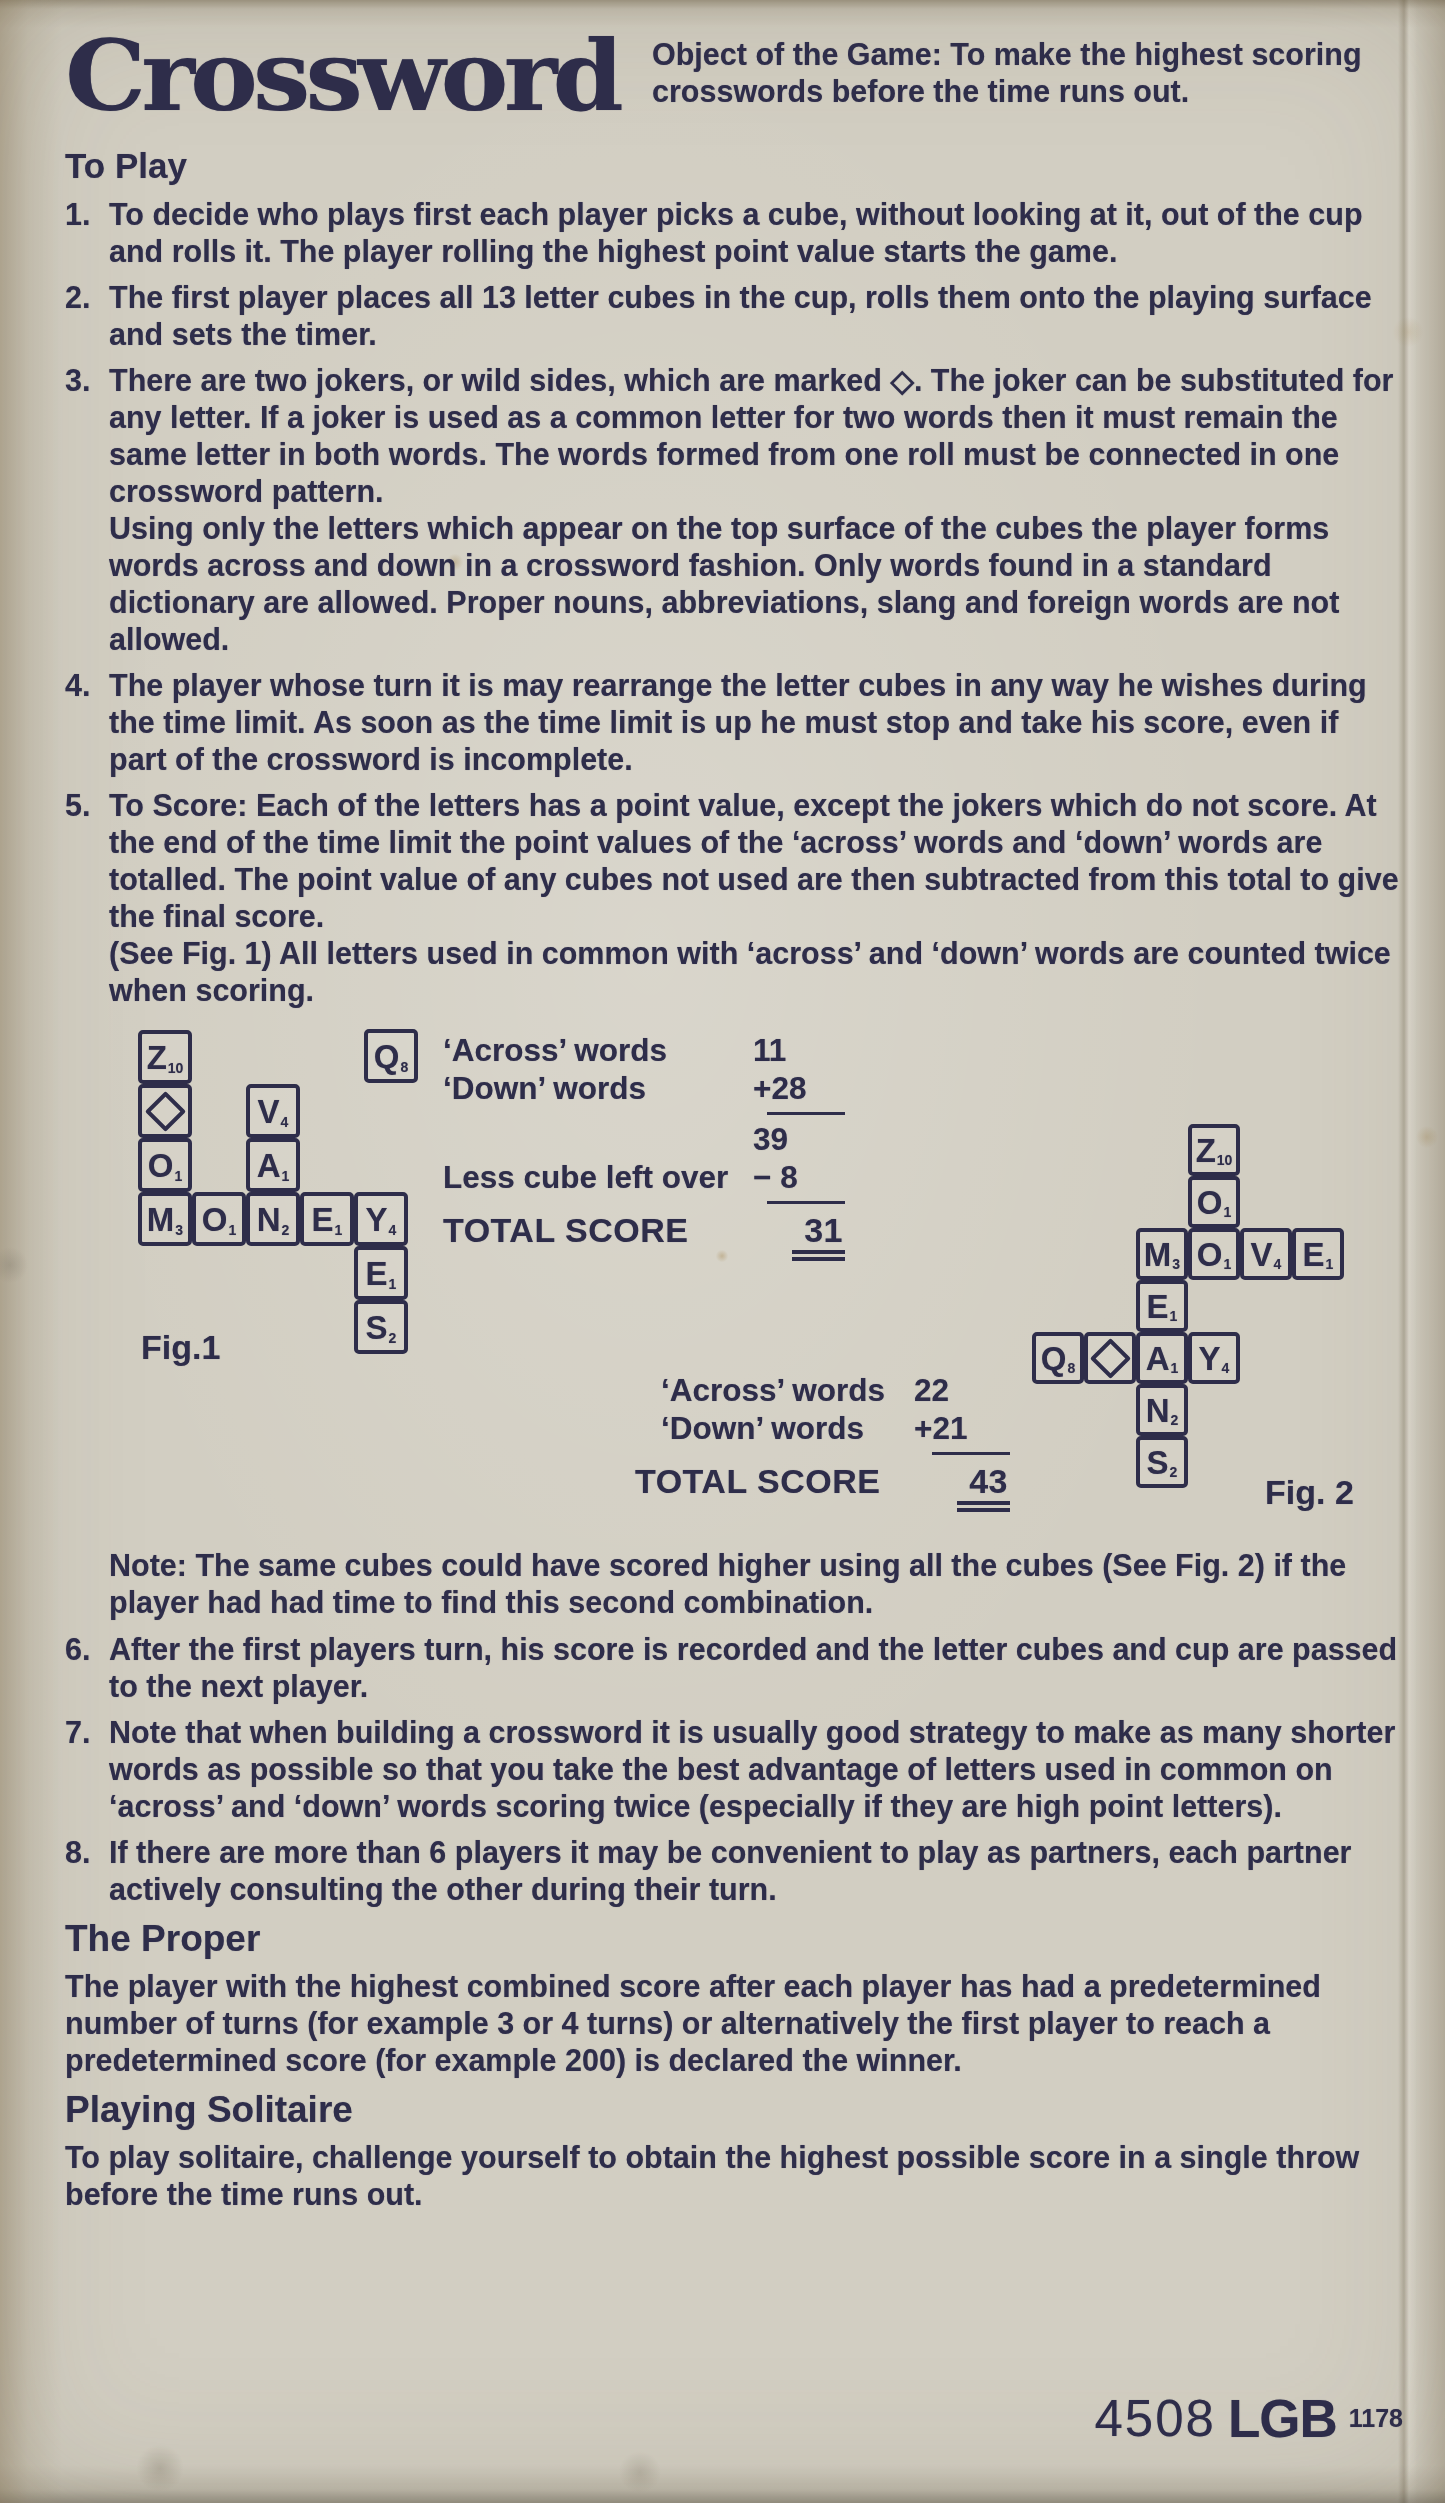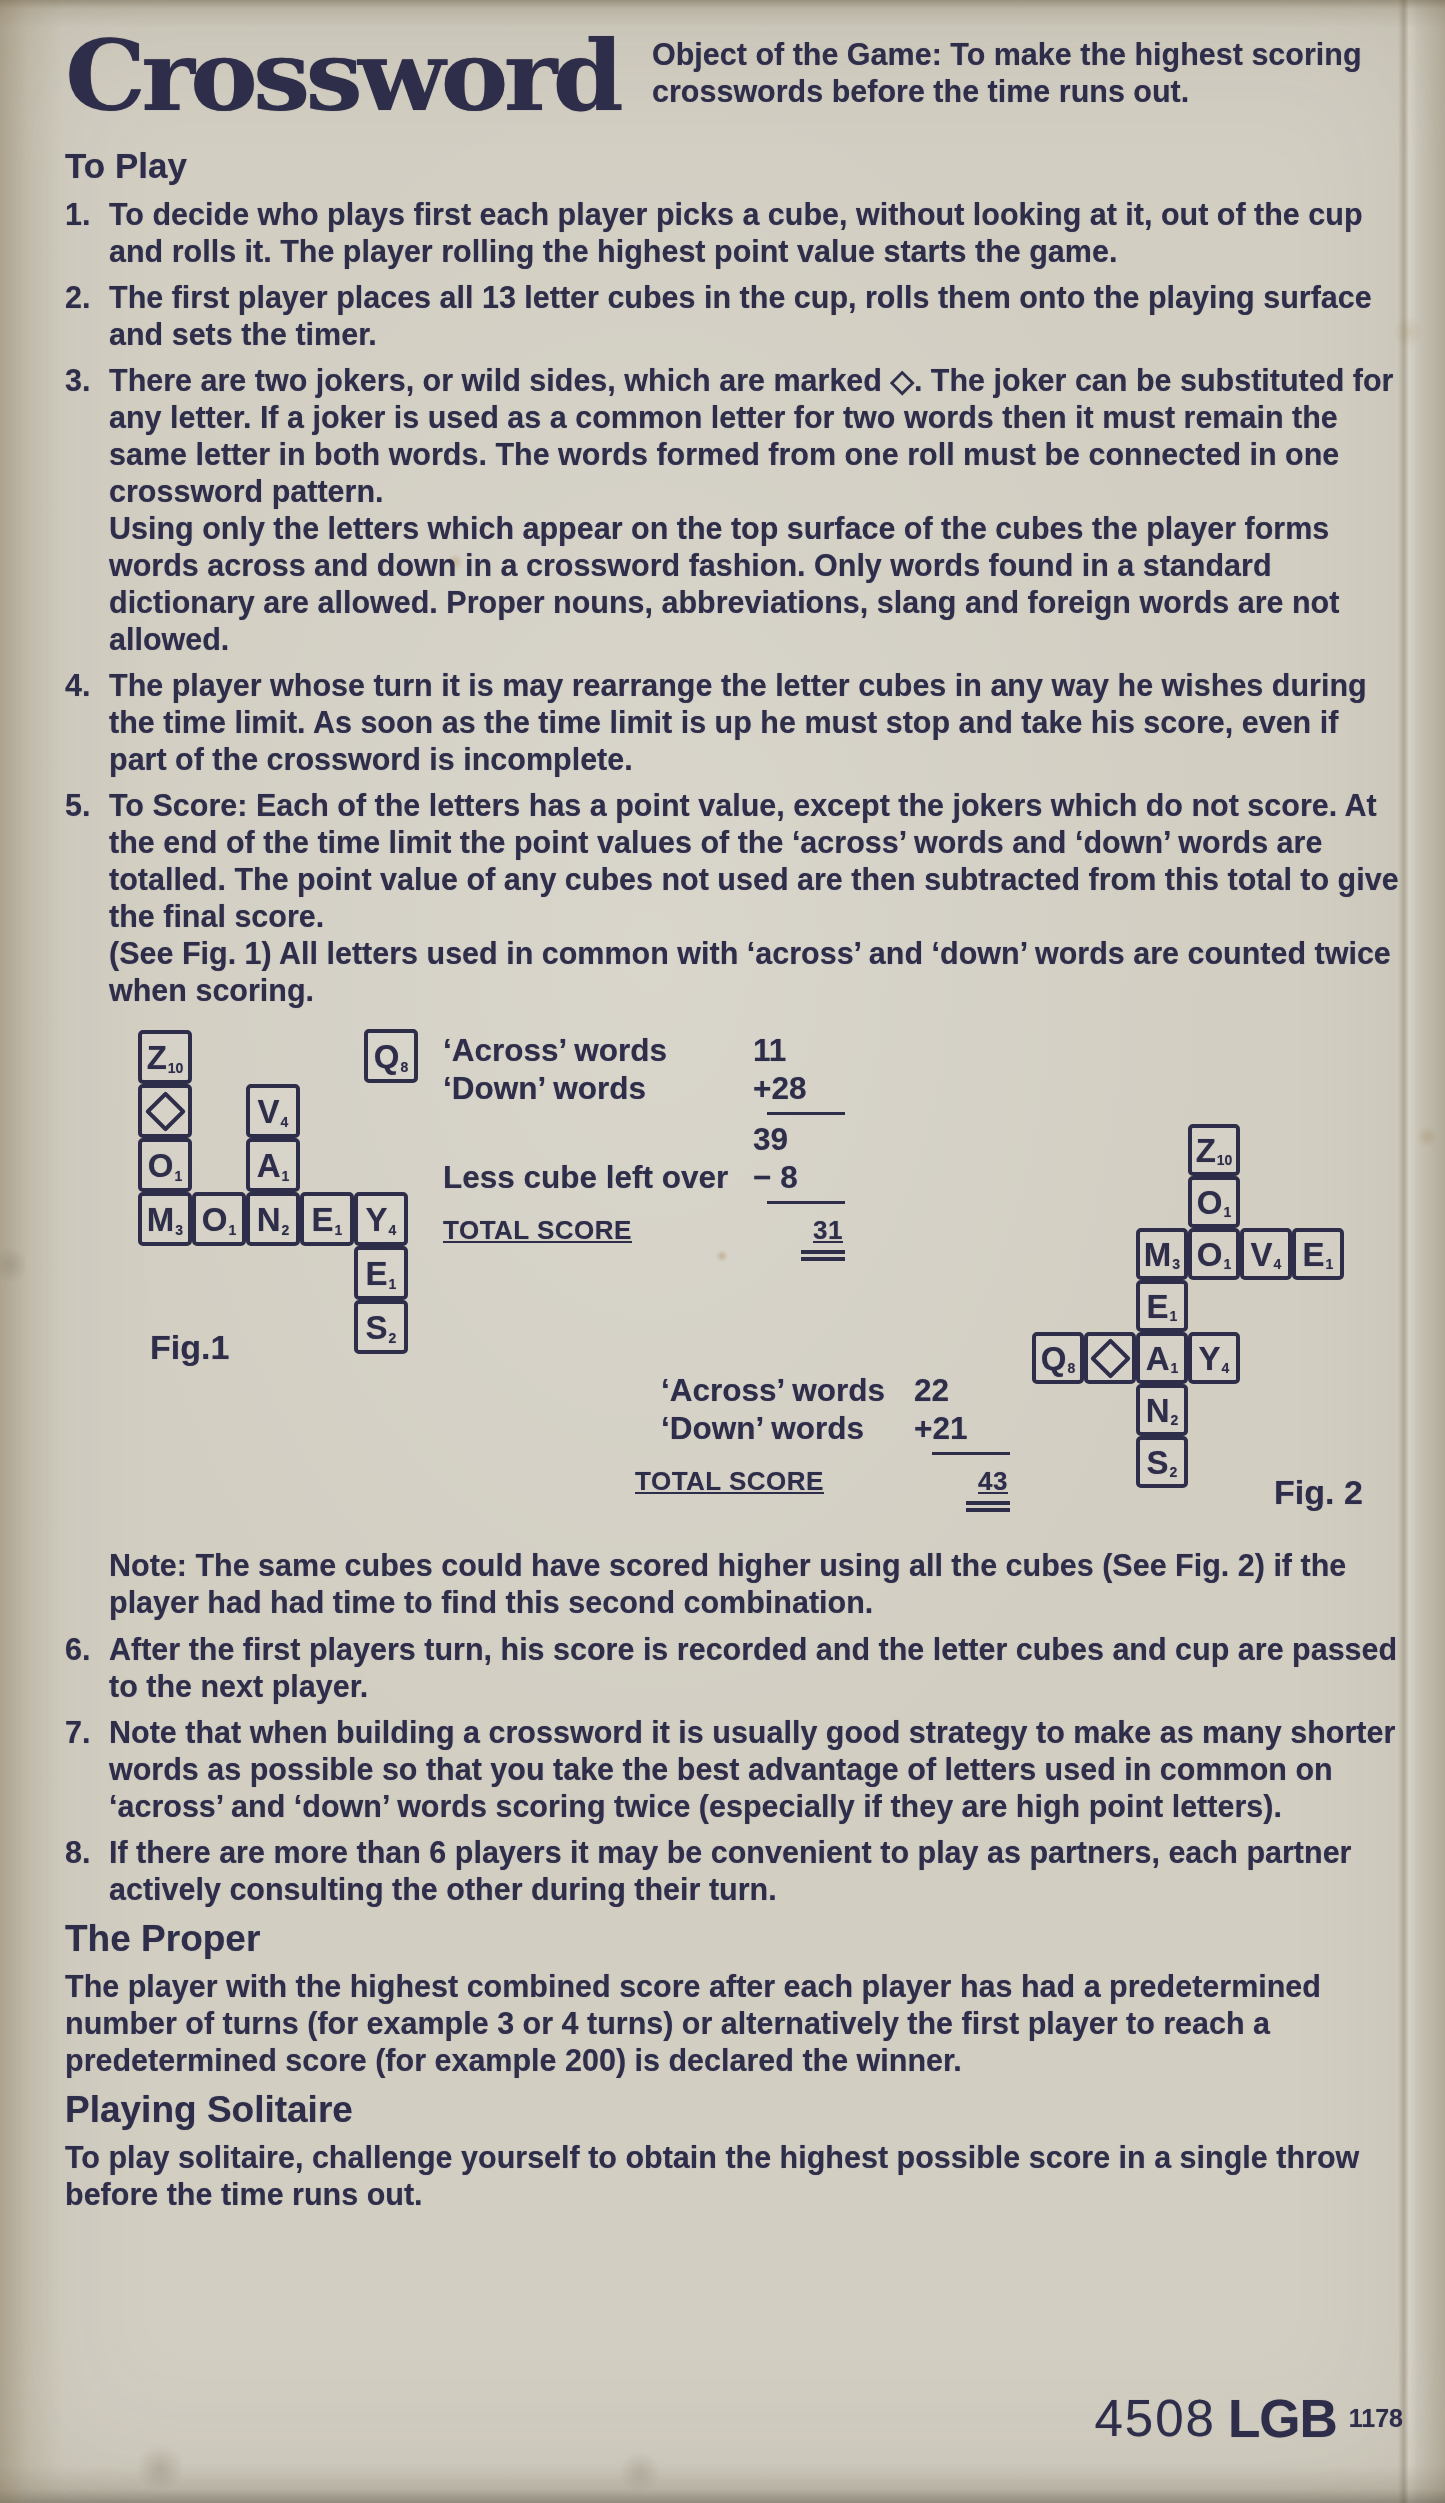--- a/index.html
+++ b/index.html
@@ -55,31 +55,31 @@
   .cube {
     border:4px solid #2e2d4a; border-radius:5px;
     display:flex; align-items:center; justify-content:center;
     background:rgba(255,255,255,.07);
   }
   .cube .cl { font-size:33px; line-height:1; }
   .cube .cs { font-size:14px; align-self:flex-end; margin:0 0 5px 1px; line-height:1; }
   .qoffset { position:relative; left:10px; top:-1px; }
   .diamond { width:29px; height:29px; border:4px solid #2e2d4a; transform:rotate(45deg); border-radius:2px; }
 
-  .figlabel { position:absolute; font-size:34px;margin-left:9px; }
+  .figlabel { position:absolute; font-size:34px; }
   .fl1 { left:76px; top:310px; }
   .fl2 { left:1200px; top:455px; }
 
   .score { position:absolute; display:grid; font-size:31.5px; line-height:38px; }
   .s1 { left:378px; top:13px; width:402px; grid-template-columns:1fr 92px; }
   .s2 { left:570px; top:353px; width:375px; grid-template-columns:1fr 96px; }
   .score .val { text-align:left; }
   .score .ind { padding-left:26px; }
   .sline { grid-column:2; border-top:3.5px solid #2e2d4a; width:78px; justify-self:end; margin:5px 0 5px 0; height:0; }
-  .trow { font-size:26px; letter-spacing:.5px; margin-top:2px;text-decoration:underline; }
+  .trow { font-size:34px; letter-spacing:.5px; margin-top:2px; }
   .valwrap { display:flex; justify-content:flex-end; align-items:flex-start; }
   .dval { border-bottom:11px double #2e2d4a; padding:0 2px 1px 12px;text-align:right; }
 
   .footer { position:absolute; right:42px; top:2388px; display:flex; align-items:center; gap:12px; }
   .code { font-size:51px; font-weight:400; letter-spacing:2px; }
   .brand { font-size:53px; letter-spacing:-1px; }
   .printno { font-size:25px; }
 </style>
 </head>
 <body>

